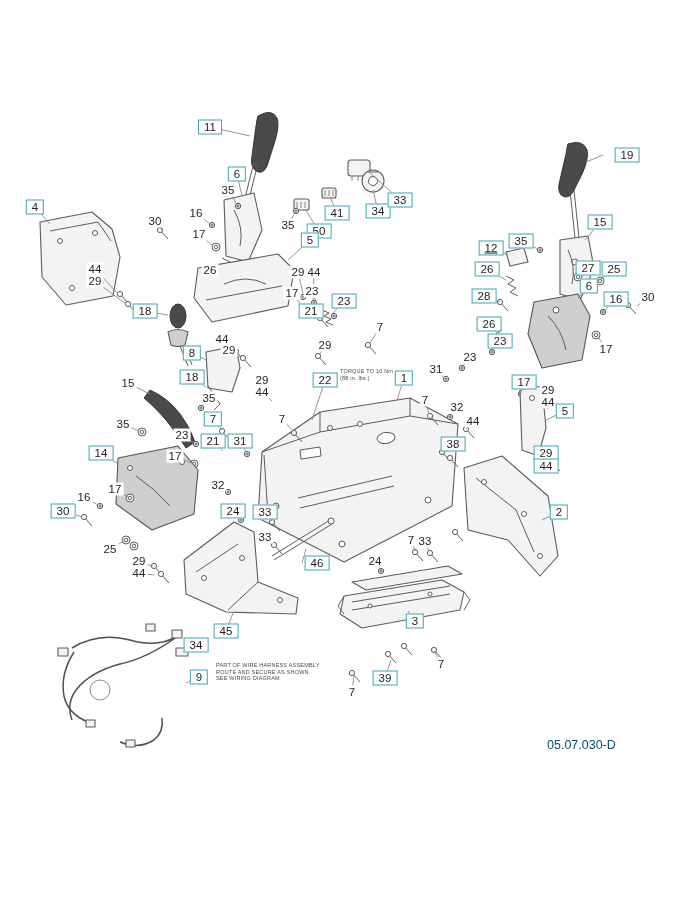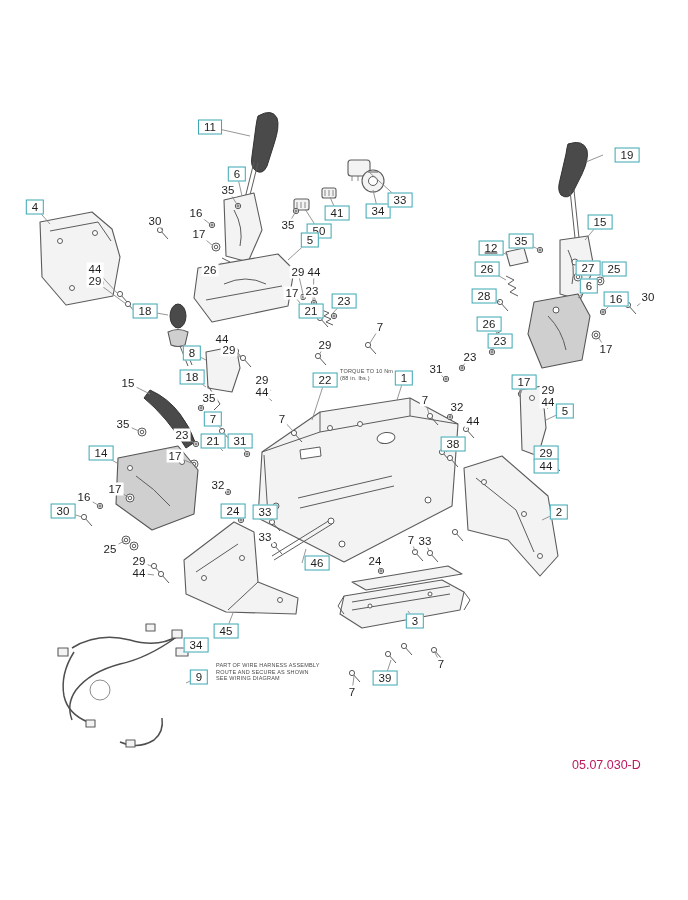--- a/index.html
+++ b/index.html
@@ -15,21 +15,21 @@
     background:#ffffff; font-size:11.5px; line-height:13px; font-weight:400;
     color:#1e1e1e; padding:0 2px; white-space:nowrap; z-index:3;
   }
   .callout.boxed { border:1.6px solid #3aa7b2; padding:0 5px; }
 
   .note {
     position:absolute; font-size:5.5px; line-height:6.5px; color:#4a4a4a;
     letter-spacing:.2px; white-space:nowrap; z-index:3;
   }
   .footer-code {
-    position:absolute; left:572px; top:738px; font-size:12.5px; color:#be185d; z-index:3;margin-top:20px;
+    position:absolute; left:547px; top:738px; font-size:12.5px; color:#0c4a6e; z-index:3;
   }
 
   
   .plate { fill:#f3f3f3; stroke:#5c5c5c; stroke-width:1.1; stroke-linejoin:round; }
   .mid   { fill:#cfcfcf; stroke:#555555; stroke-width:1.1; stroke-linejoin:round; }
   .dark  { fill:#4a4a4a; stroke:#333333; stroke-width:1; stroke-linejoin:round; }
   .ln    { fill:none; stroke:#5c5c5c; stroke-width:1; }
   .thin  { fill:none; stroke:#6d6d6d; stroke-width:.8; }
   .wire  { fill:none; stroke:#4f4f4f; stroke-width:1.5; }
   .hw    { stroke:#5c5c5c; stroke-width:1; fill:#ffffff; }

